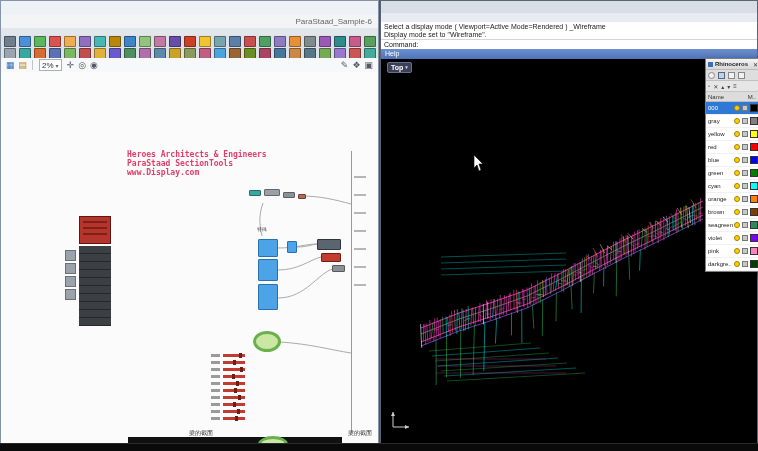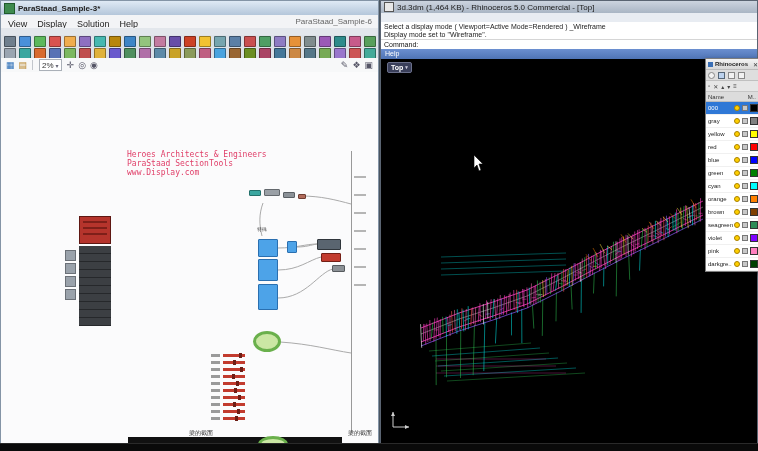--- a/index.html
+++ b/index.html
@@ -31,21 +31,21 @@
   .wires{position:absolute;left:0;top:0;}
 
   .dock{position:absolute;left:64px;top:144px;width:46px;height:118px;}
   .dock-red{position:absolute;left:14px;top:0;width:32px;height:28px;background:#b5342c;border:1px solid #5e1712;box-sizing:border-box;}
   .dock-red i{display:block;height:2px;background:#7e1f19;margin:4px 3px 0 3px;}
   #dock-rows{position:absolute;left:14px;top:30px;width:32px;}
   .dockrow{height:7px;background:#3c3f43;border-bottom:1px solid #26282b;}
   #dock-side{position:absolute;left:0;top:34px;width:13px;}
   .docksq{width:11px;height:11px;background:#9aa2ab;border:1px solid #6b7077;margin-bottom:2px;box-sizing:border-box;}
 
-  .heading{position:absolute;left:126px;top:78px;font-family:"DejaVu Sans Mono",monospace;font-size:8px;font-weight:normal;line-height:9px;letter-spacing:0;white-space:nowrap;}
+  .heading{position:absolute;left:126px;top:78px;font-family:"DejaVu Sans Mono",monospace;font-size:8px;font-weight:bold;line-height:9px;letter-spacing:0;white-space:nowrap;}
 
   .node-rect{position:absolute;box-sizing:border-box;border-radius:1px;}
   .blue{background:#4da3e8;border:1px solid #2a6fb0;}
   .gh-label{position:absolute;font-size:5px;color:#444;white-space:nowrap;}
   .cjk-label{position:absolute;font-size:6px;color:#333;white-space:nowrap;}
   .green-ellipse{position:absolute;border:3px solid #6ab04c;background:#cbe7a4;border-radius:50%;box-sizing:border-box;}
   #sliders{position:absolute;left:210px;top:280px;width:40px;}
   .srow{height:7px;position:relative;}
   .slab{position:absolute;left:0;top:2px;width:9px;height:3px;background:#9a9a9a;}
   .strack{position:absolute;left:12px;top:2px;width:22px;height:3px;background:#c23b2e;}
@@ -93,26 +93,21 @@
   .lswatch{width:6px;height:6px;border:1px solid #333;}
 
   .taskbar{position:absolute;left:0;top:443px;width:758px;height:8px;background:#0a0a0a;border-top:1px solid #2a2a2a;}
 </style>
 </head>
 <body>
 
 <div class="screen">
 
   <div class="win" id="gh-window">
-    <div class="gh-titlebar">
-      <span class="gh-appicon"></span>
-      <span class="gh-title">ParaStaad_Sample-3*</span>
-    </div>
     <div class="gh-menubar">
-      <span id="gh-menus"><span class="menu-item">View</span><span class="menu-item">Display</span><span class="menu-item">Solution</span><span class="menu-item">Help</span></span>
       <span class="gh-doc">ParaStaad_Sample-6</span>
     </div>
     <div class="gh-tabs" id="gh-tabs"></div>
     <div class="gh-iconrow r1" id="gh-iconrow1"><span class="gh-ico" style="background: rgb(111, 127, 142);"></span><span class="gh-ico" style="background: rgb(74, 144, 217);"></span><span class="gh-ico" style="background: rgb(92, 184, 92);"></span><span class="gh-ico" style="background: rgb(217, 83, 79);"></span><span class="gh-ico" style="background: rgb(240, 173, 78);"></span><span class="gh-ico" style="background: rgb(142, 111, 192);"></span><span class="gh-ico" style="background: rgb(70, 184, 176);"></span><span class="gh-ico" style="background: rgb(184, 134, 11);"></span><span class="gh-ico" style="background: rgb(61, 133, 198);"></span><span class="gh-ico" style="background: rgb(147, 196, 125);"></span><span class="gh-ico" style="background: rgb(194, 123, 160);"></span><span class="gh-ico" style="background: rgb(103, 78, 167);"></span><span class="gh-ico" style="background: rgb(204, 65, 37);"></span><span class="gh-ico" style="background: rgb(241, 194, 50);"></span><span class="gh-ico" style="background: rgb(118, 165, 175);"></span><span class="gh-ico" style="background: rgb(91, 127, 166);"></span><span class="gh-ico" style="background: rgb(201, 79, 79);"></span><span class="gh-ico" style="background: rgb(79, 158, 100);"></span><span class="gh-ico" style="background: rgb(142, 124, 195);"></span><span class="gh-ico" style="background: rgb(230, 145, 56);"></span><span class="gh-ico" style="background: rgb(127, 140, 141);"></span><span class="gh-ico" style="background: rgb(155, 89, 182);"></span><span class="gh-ico" style="background: rgb(46, 139, 139);"></span><span class="gh-ico" style="background: rgb(199, 91, 138);"></span><span class="gh-ico" style="background: rgb(88, 160, 92);"></span></div>
     <div class="gh-iconrow r2" id="gh-iconrow2"><span class="gh-ico" style="background: rgb(154, 165, 177);"></span><span class="gh-ico" style="background: rgb(58, 166, 160);"></span><span class="gh-ico" style="background: rgb(216, 107, 47);"></span><span class="gh-ico" style="background: rgb(88, 114, 181);"></span><span class="gh-ico" style="background: rgb(124, 184, 96);"></span><span class="gh-ico" style="background: rgb(192, 79, 79);"></span><span class="gh-ico" style="background: rgb(224, 178, 60);"></span><span class="gh-ico" style="background: rgb(106, 90, 205);"></span><span class="gh-ico" style="background: rgb(79, 143, 95);"></span><span class="gh-ico" style="background: rgb(176, 111, 168);"></span><span class="gh-ico" style="background: rgb(93, 138, 168);"></span><span class="gh-ico" style="background: rgb(201, 162, 39);"></span><span class="gh-ico" style="background: rgb(138, 154, 91);"></span><span class="gh-ico" style="background: rgb(191, 95, 130);"></span><span class="gh-ico" style="background: rgb(74, 163, 223);"></span><span class="gh-ico" style="background: rgb(153, 102, 51);"></span><span class="gh-ico" style="background: rgb(107, 142, 35);"></span><span class="gh-ico" style="background: rgb(170, 68, 101);"></span><span class="gh-ico" style="background: rgb(68, 119, 153);"></span><span class="gh-ico" style="background: rgb(204, 136, 68);"></span><span class="gh-ico" style="background: rgb(85, 119, 136);"></span><span class="gh-ico" style="background: rgb(119, 170, 85);"></span><span class="gh-ico" style="background: rgb(153, 119, 204);"></span><span class="gh-ico" style="background: rgb(204, 85, 85);"></span><span class="gh-ico" style="background: rgb(68, 170, 153);"></span></div>
 
     <div class="gh-canvastoolbar">
       <span class="tb-glyph save">▦</span>
       <span class="tb-glyph open">▤</span>
       <span class="tb-sep"></span>
@@ -268,24 +263,20 @@
           <div class="vtick" style="top: 212px;"></div>
         </div>
 
       <div class="cjk-label" style="left:188px;top:357px;">梁的截面</div>
       <div class="cjk-label" style="left:347px;top:357px;">梁的截面</div>
       <div class="blackbar"></div>
     </div>
   </div>
 
   <div class="win" id="rh-window">
-    <div class="rh-titlebar">
-      <span class="rh-appicon"></span>
-      <span class="rh-title">3d.3dm (1,464 KB) - Rhinoceros 5.0 Commercial - [Top]</span>
-    </div>
     <div class="rh-menubar" id="rh-menus"><span class="rh-menu-item">File</span><span class="rh-menu-item">Edit</span><span class="rh-menu-item">View</span><span class="rh-menu-item">Curve</span><span class="rh-menu-item">Surface</span><span class="rh-menu-item">Solid</span><span class="rh-menu-item">Mesh</span><span class="rh-menu-item">Dimension</span><span class="rh-menu-item">Transform</span><span class="rh-menu-item">Tools</span><span class="rh-menu-item">Analyze</span><span class="rh-menu-item">Render</span><span class="rh-menu-item">Panels</span><span class="rh-menu-item">Paneling Tools</span><span class="rh-menu-item">SectionTools</span></div>
     <div class="rh-history">
       <div class="rh-histline">Select a display mode ( Viewport=Active  Mode=Rendered )  _Wireframe</div>
       <div class="rh-histline">Display mode set to "Wireframe".</div>
     </div>
     <div class="rh-prompt">Command:</div>
     <div class="rh-helpbar">Help</div>
 
     <div class="rh-viewport">
       <svg id="truss" class="overlay" width="376" height="384">

